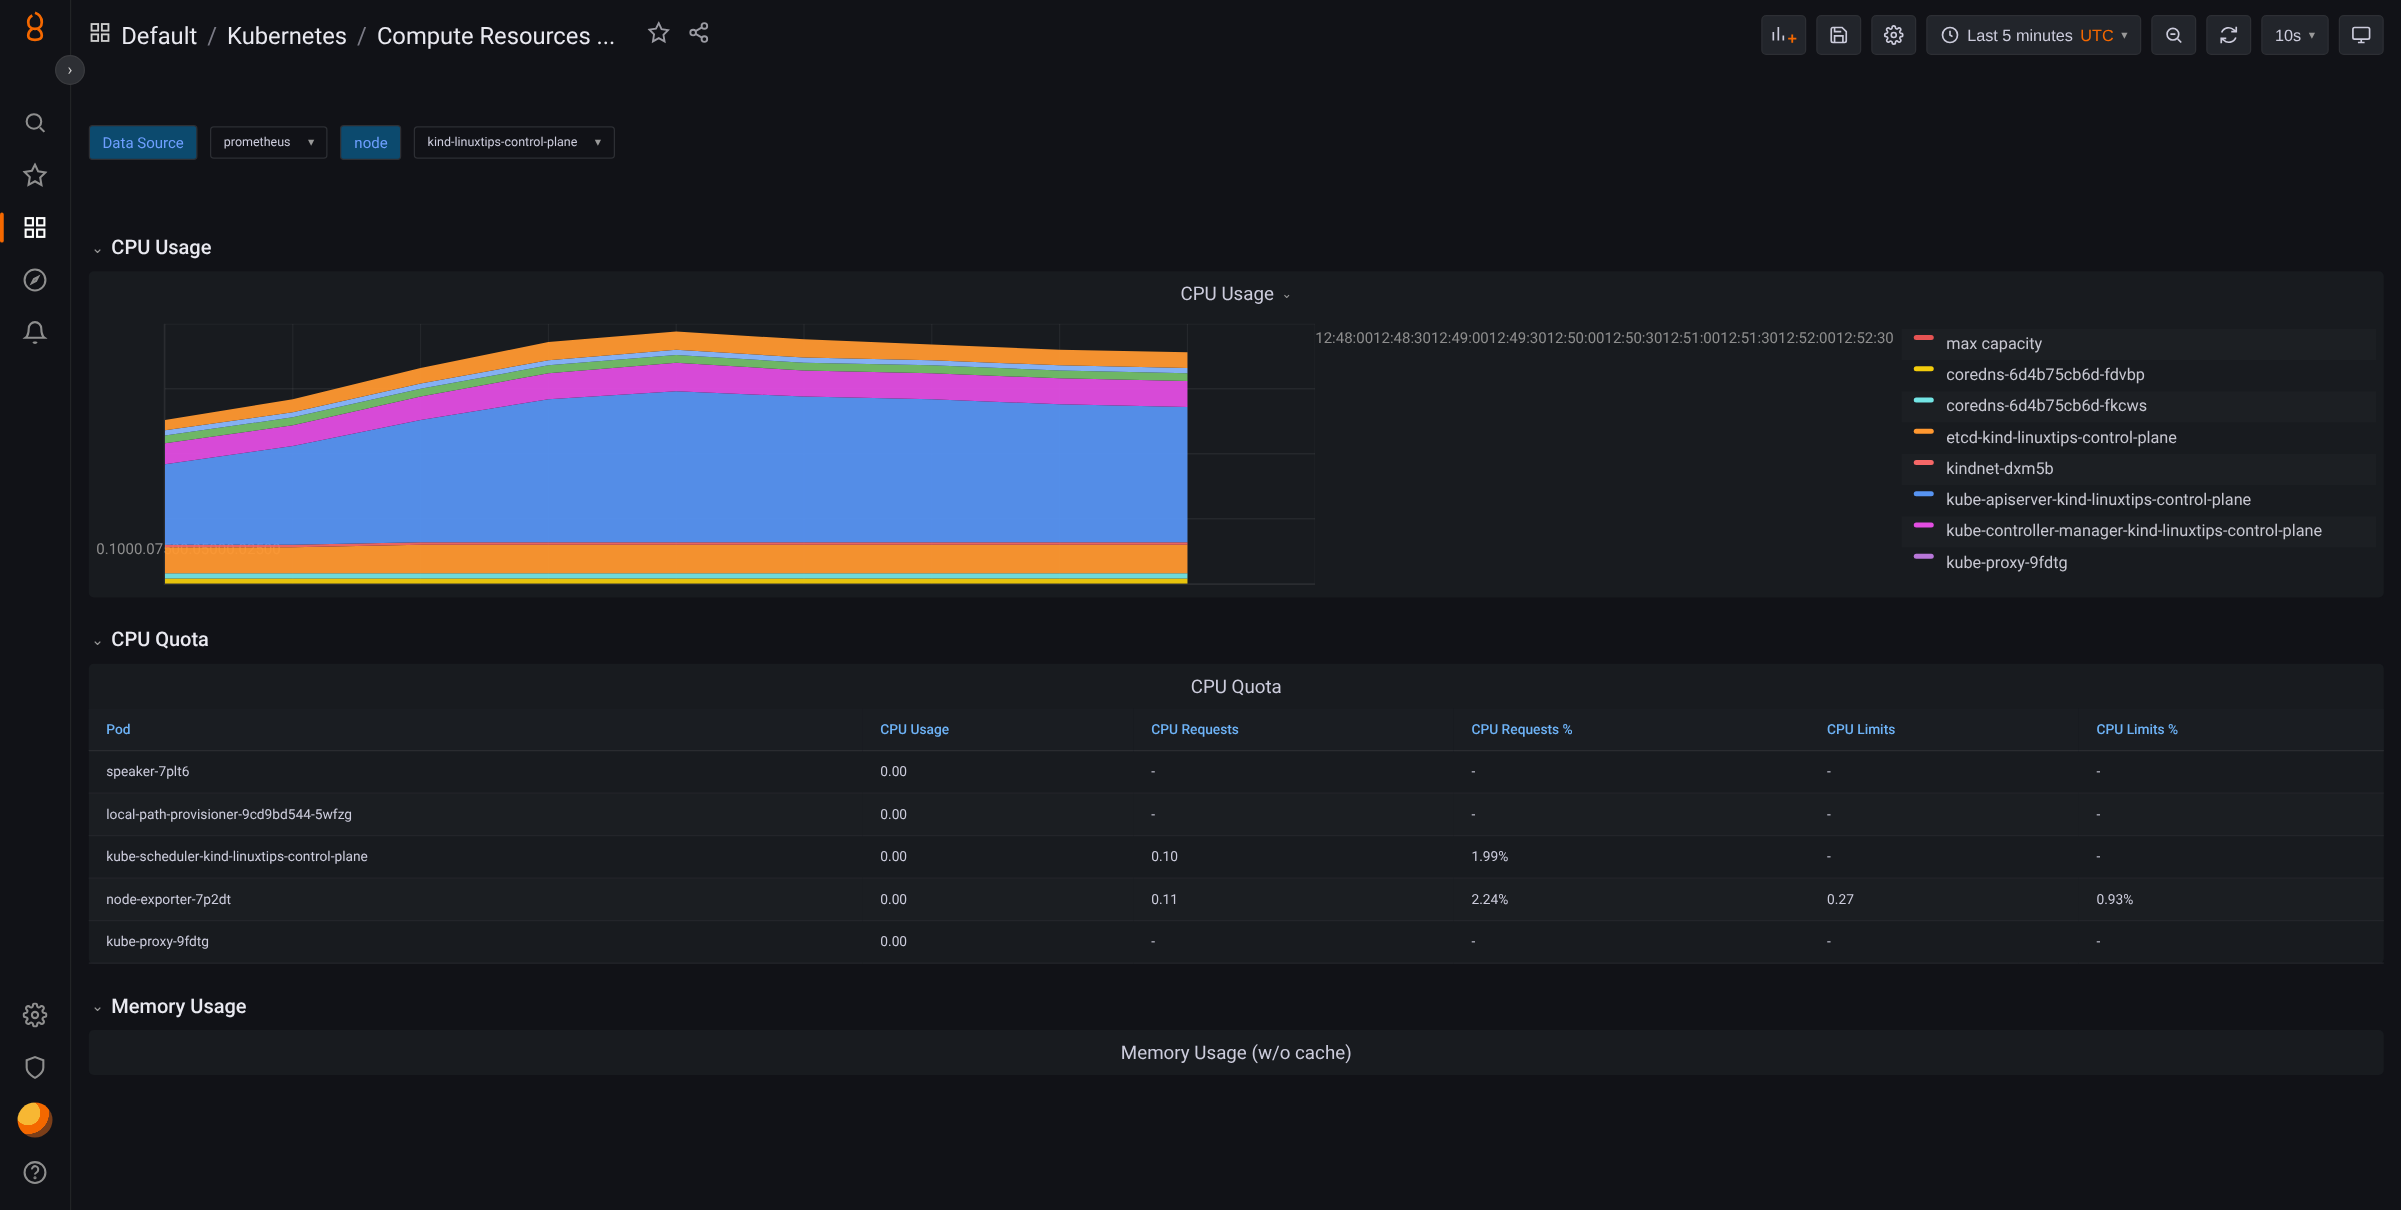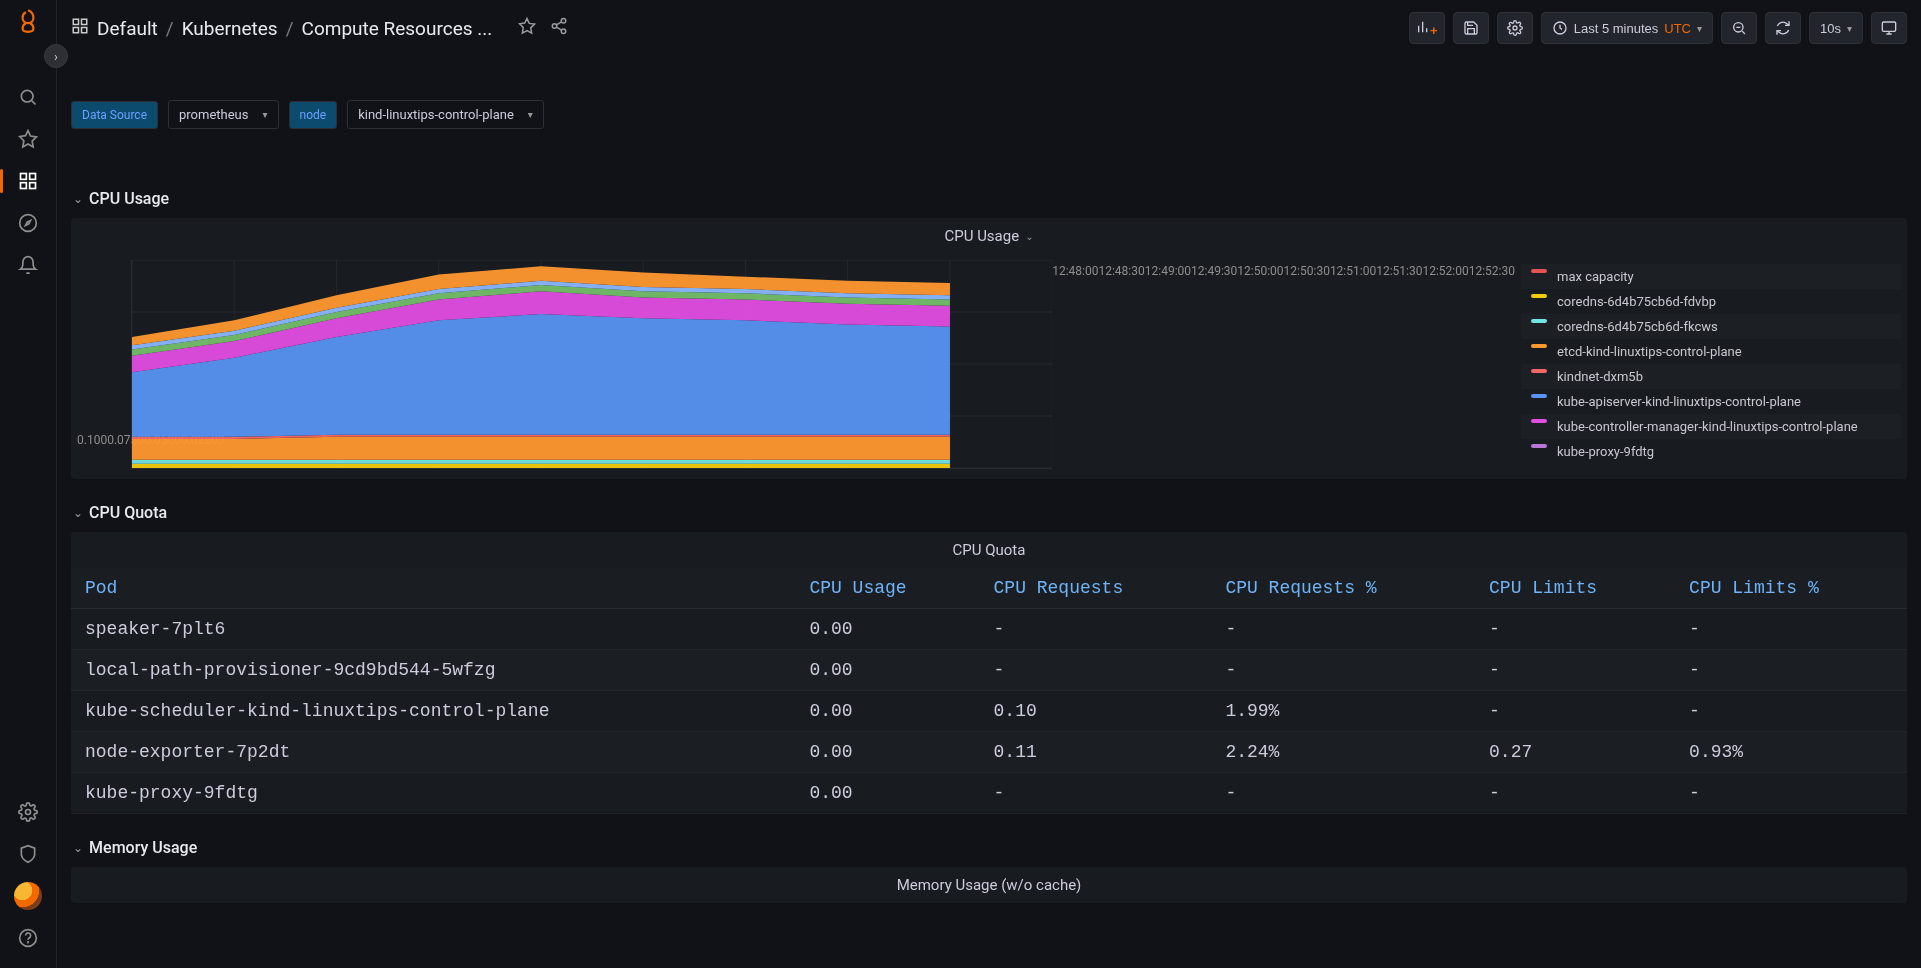--- a/index.html
+++ b/index.html
@@ -113,21 +113,21 @@
 }
 .var-label {
   font-size: 12px;
   color: #6e9fff;
   background: #0c4a6e;
   border: 1px solid #2d2f34;
   border-radius: 3px;
   padding: 6px 10px;
 }
 .var-select {
-  font-size: 13px;
+  font-size: 10px;
   color: #ccccdc;
   background: #111217;
   border: 1px solid #2d2f34;
   border-radius: 3px;
   padding: 6px 10px;
   display: inline-flex;
   align-items: center;
   gap: 8px;
   cursor: pointer;
 }
@@ -198,21 +198,21 @@
 .legend-item {
   display: flex;
   gap: 10px;
   padding: 5px 10px;
   color: #c7c7d1;
   cursor: pointer;
 }
 .legend-item:nth-child(odd) { background: rgba(255,255,255,0.02); }
 .legend-swatch { width: 16px; height: 4px; border-radius: 2px; flex-shrink: 0; }
 .table-wrap { width: 100%; }
-table { width: 100%; border-collapse: collapse; font-size: 18px; font-family: Liberation Mono, monospace; }
+table { width: 100%; border-collapse: collapse; font-size: 11px; }
 thead th {
   text-align: left;
   padding: 10px 14px;
   color: #6eb3f7;
   font-weight: 500;
   border-bottom: 1px solid #2a2c30;
   background: #1a1d22;
 }
 tbody td {
   padding: 10px 14px;

